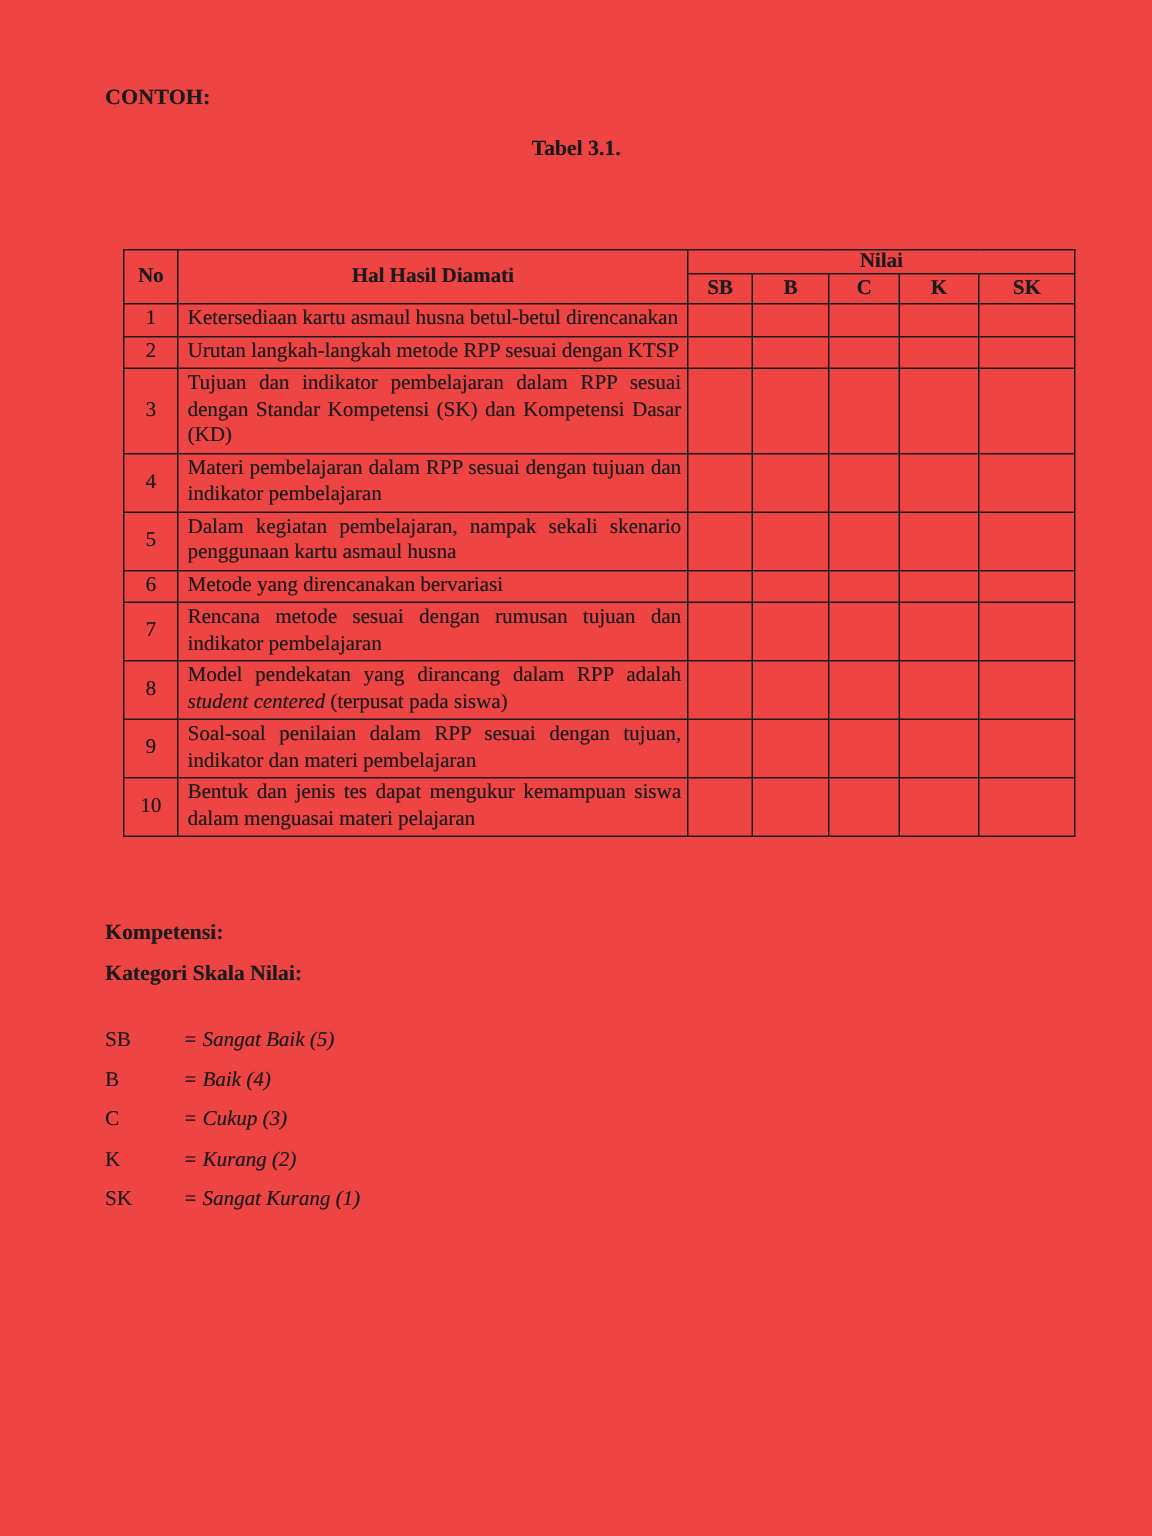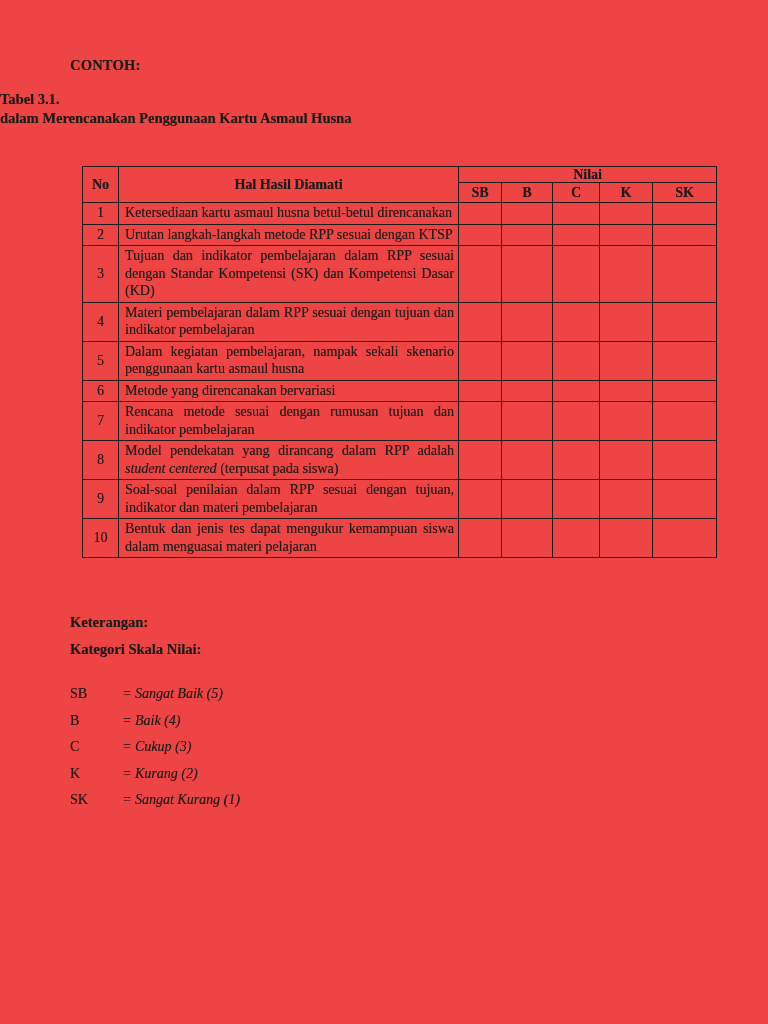--- a/index.html
+++ b/index.html
@@ -19,21 +19,21 @@
     top: 57px;
     font-size: 14.5px;
     font-weight: bold;
     letter-spacing: 0.2px;
   }
   .caption {
     position: absolute;
     left: 0;
     right: 0;
     top: 90px;
-    text-align: left;
+    text-align: center;
     font-size: 14.5px;
     font-weight: bold;
     line-height: 19px;
   }
   table.obs {
     position: absolute;
     left: 82px;
     top: 166px;
     width: 634px;
     border-collapse: collapse;
@@ -89,21 +89,20 @@
 </style>
 </head>
 <body>
 
 <div class="page">
 
   <div class="contoh">CONTOH:</div>
 
   <div class="caption">
     <div>Tabel 3.1.</div>
-    <div>dalam Merencanakan Penggunaan Kartu Asmaul Husna</div>
   </div>
 
   <table class="obs">
     <colgroup>
       <col style="width:36px">
       <col style="width:340px">
       <col style="width:43px">
       <col style="width:51px">
       <col style="width:47px">
       <col style="width:53px">
@@ -211,21 +210,21 @@
           <td class="score-cell"></td>
           <td class="score-cell"></td>
           <td class="score-cell"></td>
           <td class="score-cell"></td>
           <td class="score-cell"></td>
         </tr>
       </tbody>
   </table>
 
   <div class="legend">
-    <div class="hd">Keterangan:</div>
+    <div class="hd">Kompetensi:</div>
     <div class="hd hd2">Kategori Skala Nilai:</div>
     <div id="legend-items">
         <div class="legend-item">
           <span class="code">SB</span>
           <span class="meaning">= Sangat Baik (5)</span>
         </div>
         <div class="legend-item">
           <span class="code">B</span>
           <span class="meaning">= Baik (4)</span>
         </div>

